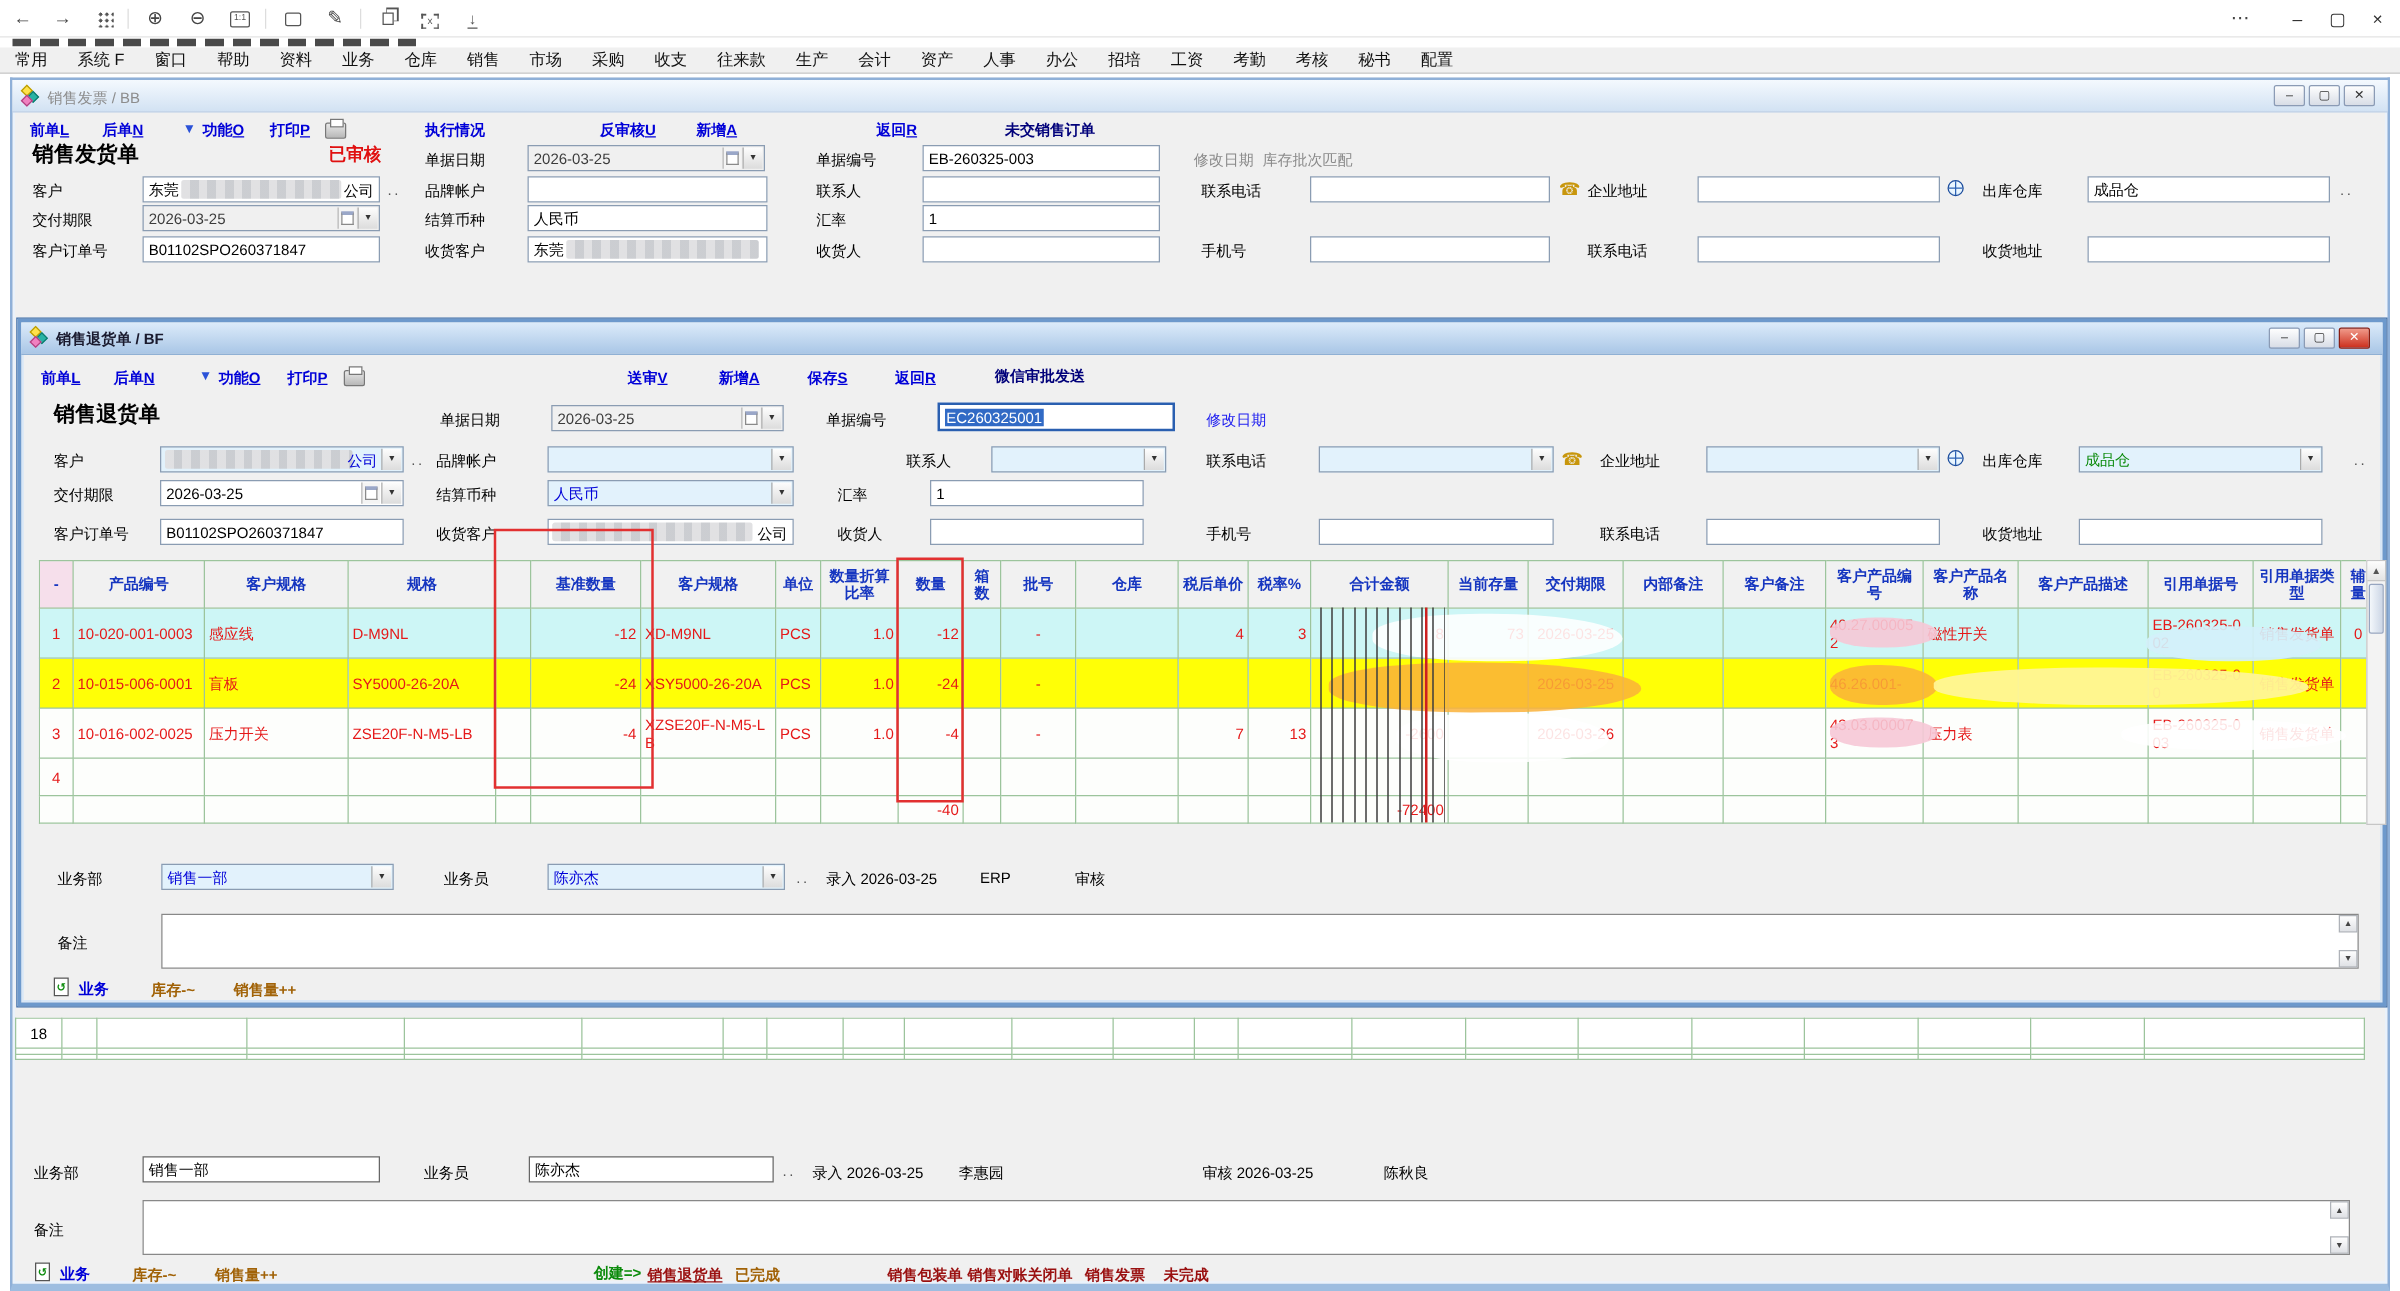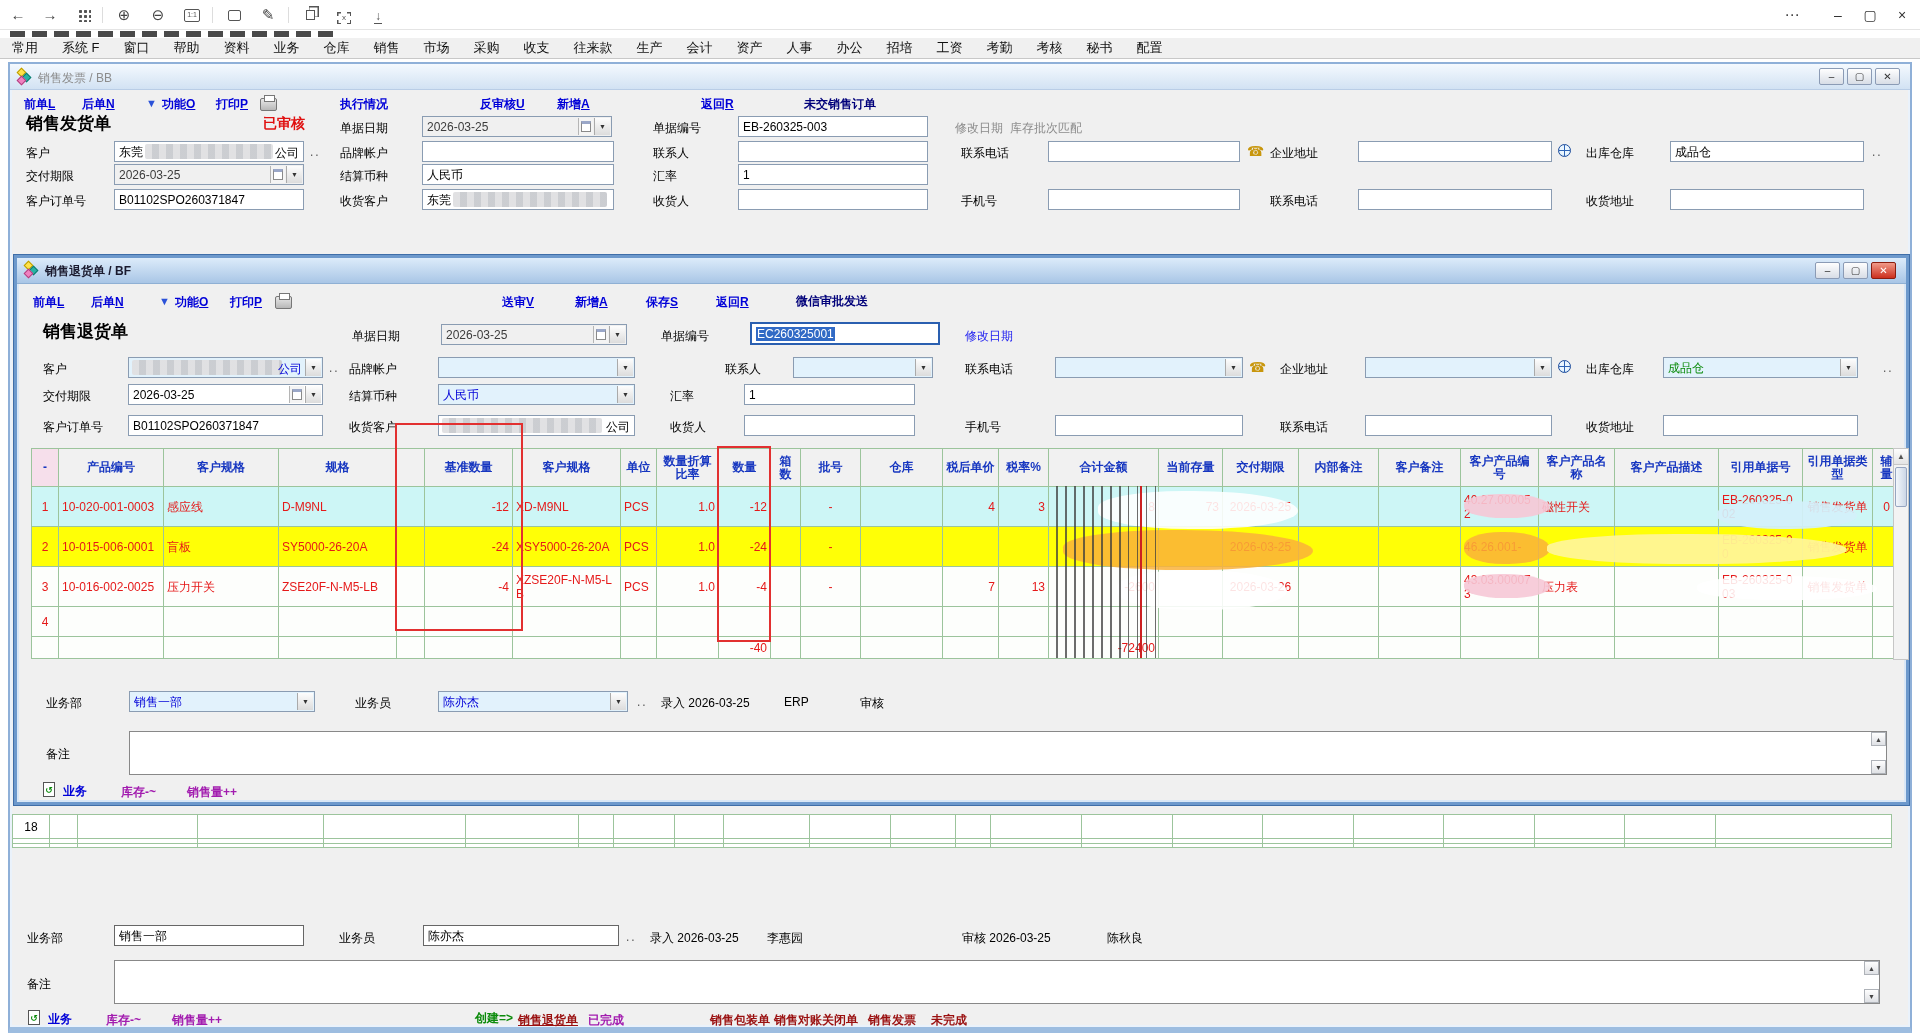--- a/index.html
+++ b/index.html
@@ -99,21 +99,21 @@
   .cz.p { background:rgba(246,200,214,.9); }
   .cz.c { background:rgba(212,240,250,.92); }
   .czpix { position:absolute; background:repeating-linear-gradient(90deg,rgba(224,224,226,.97) 0 7px,rgba(202,204,208,.97) 7px 14px); border-radius:2px; }
   .sfx { position:absolute; top:2px; }
 
   .sb { position:absolute; background:#f3f3f3; border:1px solid #c6c6c6; }
   .sb-up { position:absolute; left:0; right:0; top:0; height:16px; background:linear-gradient(#fdfdfd,#e4e4e4); border-bottom:1px solid #c6c6c6; text-align:center; font-size:8px; line-height:15px; color:#555; }
   .sb-thumb { position:absolute; left:1px; right:1px; top:18px; height:40px; background:linear-gradient(90deg,#f3f7fb,#ccd6e6); border:1px solid #96a5c0; border-radius:2px; }
 
   .flink { position:absolute; font-size:12px; font-weight:bold; white-space:nowrap; cursor:pointer; }
-  .teal { color:#a21caf; }
+  .teal { color:#a16207; }
   .green { color:#0a8a0a; }
   .dred { color:#9a1010; }
   .blue { color:#0000d8; }
 </style>
 </head>
 <body>
 
 <div id="screen">
 
   <div id="topbar">

